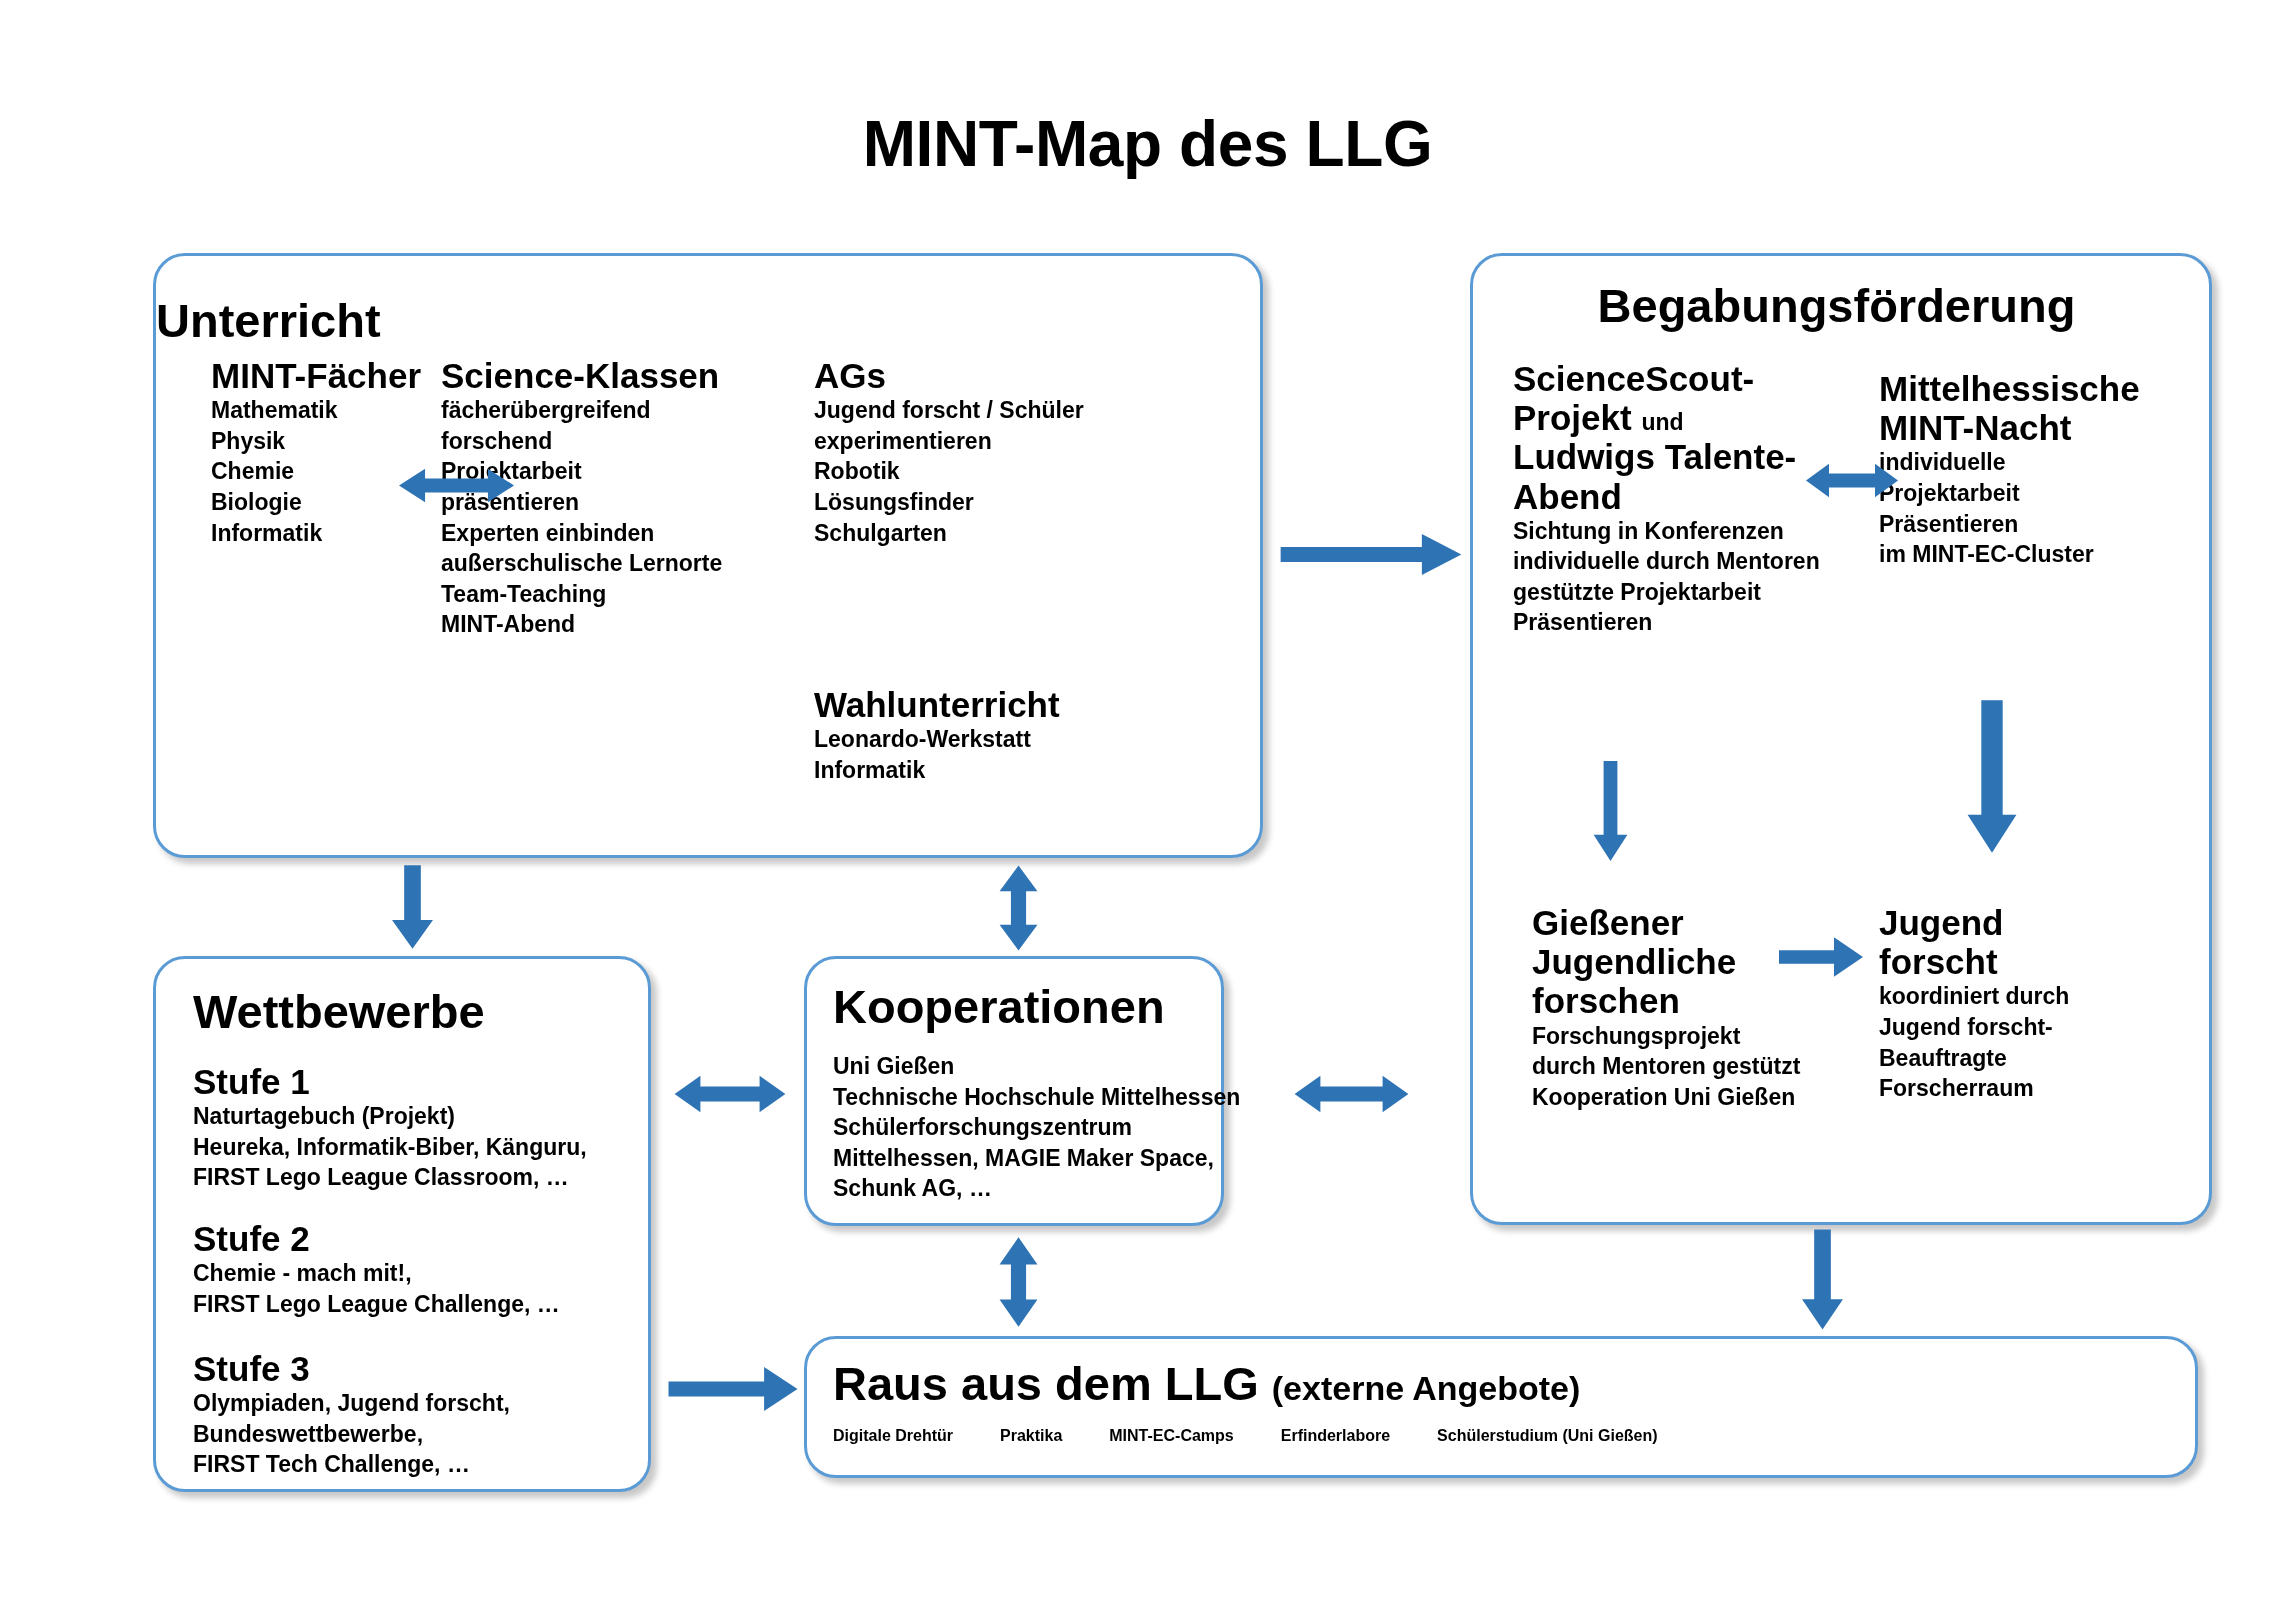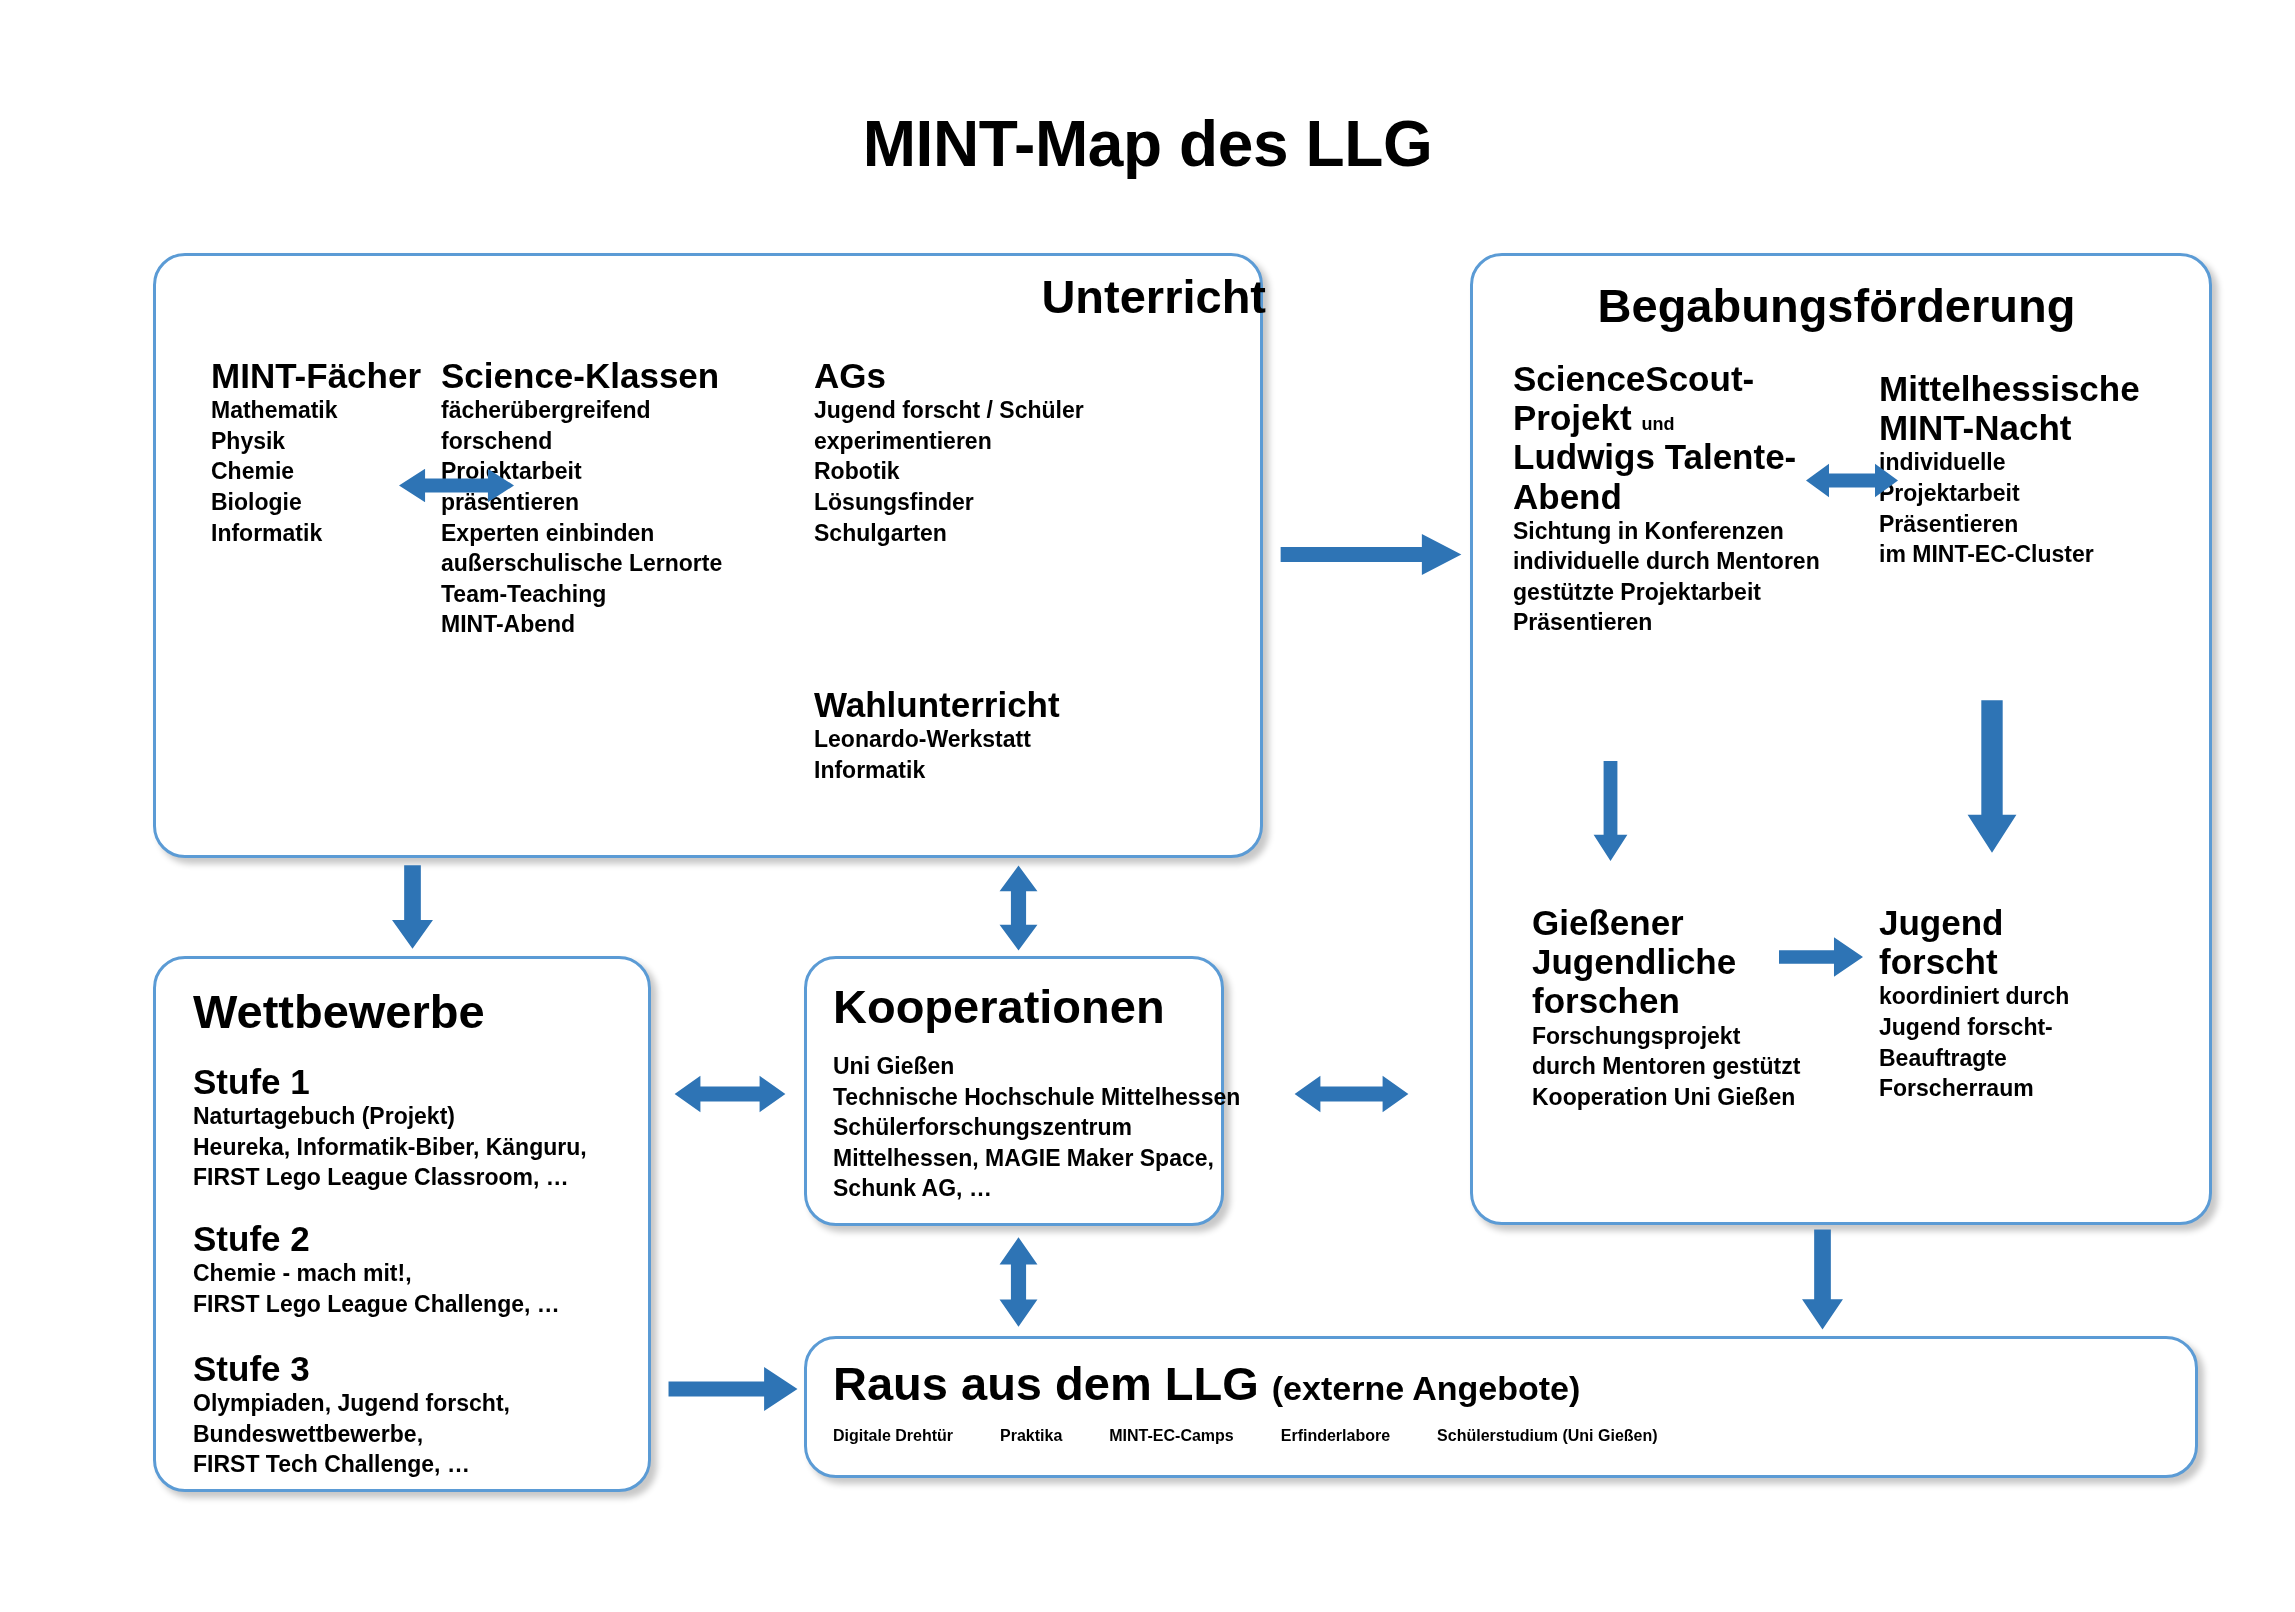--- a/index.html
+++ b/index.html
@@ -22,26 +22,26 @@
     background:#ffffff;
     border:3.1px solid #5B9BD5;
     border-radius:32px;
     box-shadow:5.4px 5.4px 6.9px rgba(0,0,0,.22);
     box-sizing:border-box;
   }
   .box-title{
     font-size:47px;font-weight:bold;line-height:1.05;
   }
   .sub-head{font-size:35px;font-weight:bold;line-height:1.12;}
-  .sub-head .small{font-size:18px;font-weight:bold;}
+  .sub-head .small{font-size:23px;font-weight:bold;}
   .item{font-size:23px;font-weight:bold;line-height:1.33;white-space:nowrap;}
 
   
   #unterricht{left:153px;top:253px;width:1110px;height:605px;}
-  #unterricht .box-title{position:absolute;left:0;top:16px;width:1110px;text-align:right;}
+  #unterricht .box-title{position:absolute;left:0;top:40px;width:1110px;text-align:left;}
   .col{position:absolute;}
   #u-col1{left:55px;top:100px;width:222px;}
   #u-col2{left:285px;top:100px;width:352px;}
   #u-col3{left:658px;top:100px;width:329px;}
   #u-lk{position:absolute;left:55px;top:429px;width:352px;}
   #u-wu{position:absolute;left:658px;top:429px;width:352px;}
 
   
   #begabung{left:1470px;top:253px;width:742px;height:972px;}
   #begabung .box-title{position:absolute;left:0;top:24.5px;width:727px;text-align:center;}

